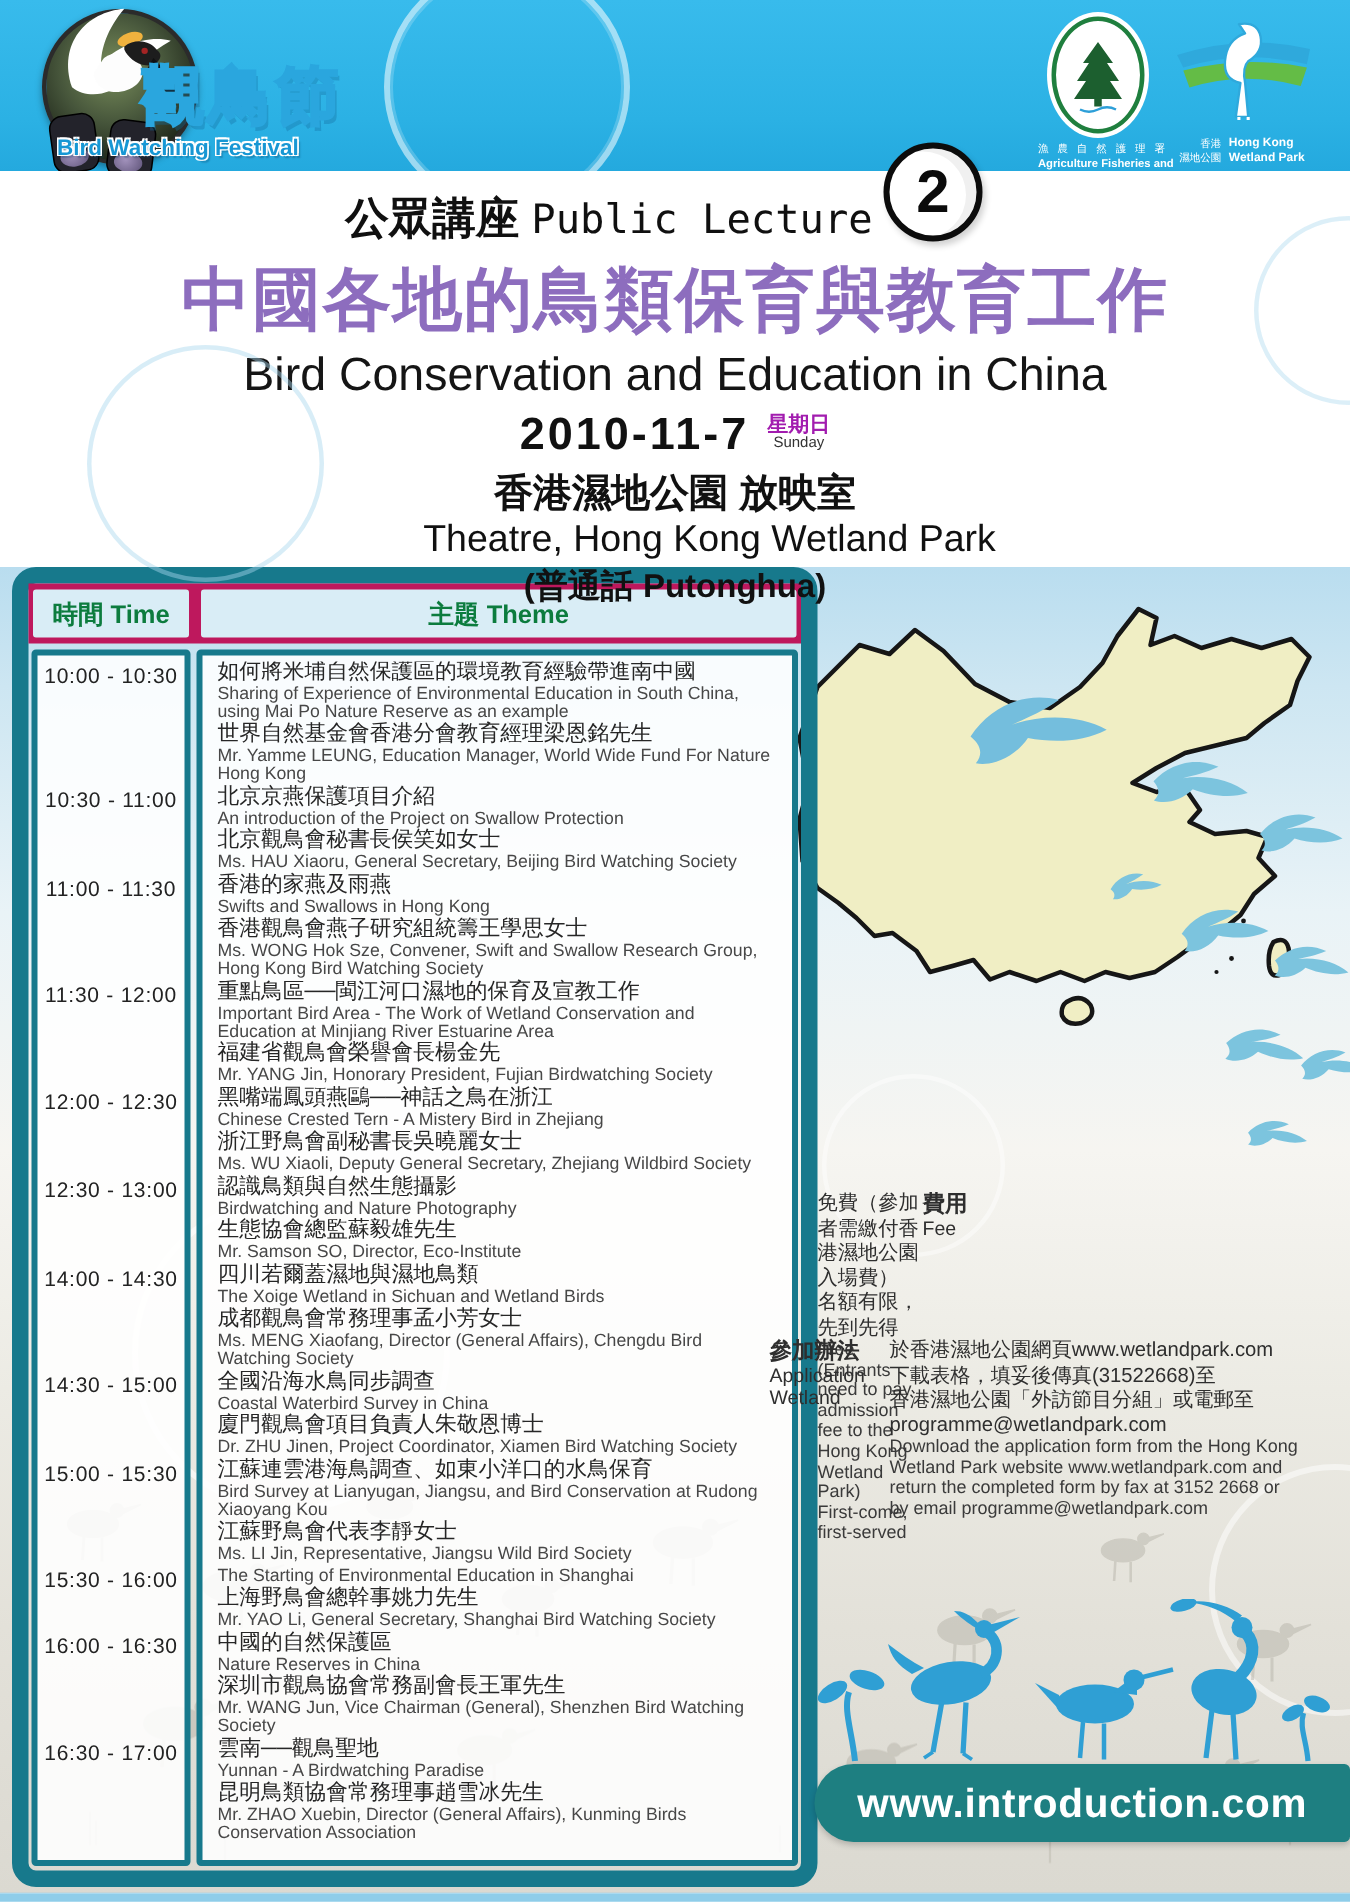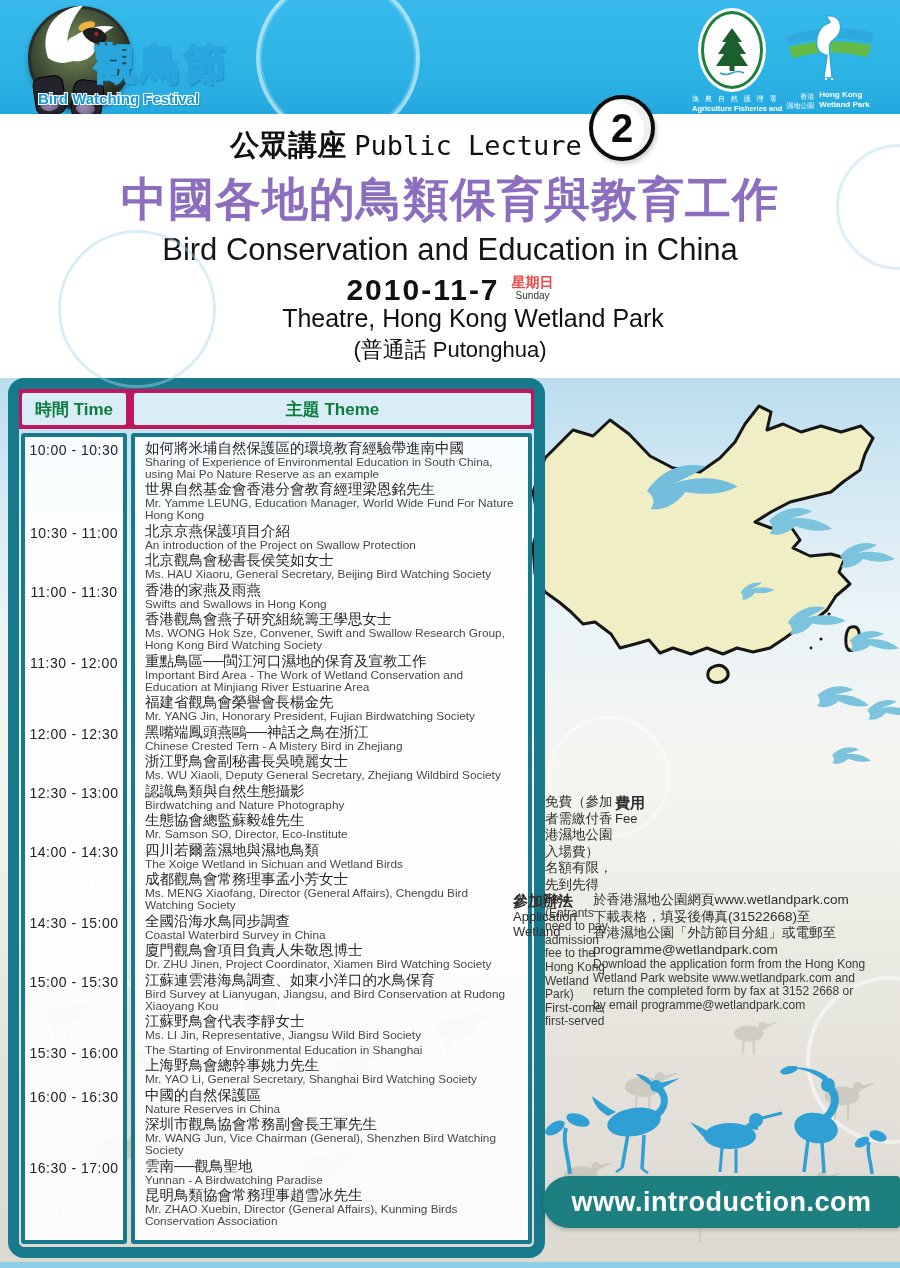--- a/index.html
+++ b/index.html
@@ -46,25 +46,25 @@
   .lecture-en{font-family:"DejaVu Sans Mono",monospace;font-weight:500;font-size:27px;letter-spacing:0;}
   .circle-2{position:absolute;left:589px;top:-19px;width:58px;height:58px;border-radius:50%;background:#fff;
           border:4px solid #0c0c0c;display:flex;align-items:center;justify-content:center;
           font-size:40px;font-weight:800;color:#0b0b0b;z-index:9;
           box-shadow:inset -7px 2px 0 rgba(0,0,0,.06),2px 3px 4px rgba(0,0,0,.18);}
   .main-zh{margin-top:3px;font-size:46px;font-weight:800;color:#8d6dbe;letter-spacing:1px;}
   .main-en{margin-top:1px;font-size:31px;font-weight:500;color:#151515;}
   .date-line{display:flex;justify-content:center;align-items:flex-start;margin-top:7px;}
   .date-num{font-size:30px;font-weight:600;color:#111;letter-spacing:2px;line-height:30px;}
   .weekday{margin-left:12px;text-align:center;}
-  .weekday-zh{font-size:14px;font-weight:600;color:#ef4444;line-height:15px;}
+  .weekday-zh{font-size:14px;font-weight:600;color:#a21caf;line-height:15px;}
   .weekday-en{font-size:10px;color:#333;line-height:11px;}
   .venue-zh{margin-top:6px;font-size:26px;font-weight:700;color:#111;}
   .venue-en{font-size:25px;font-weight:500;color:#111;line-height:27px;padding-left:46px;}
-  .lang-note{margin-top:3px;font-size:22px;font-weight:400;color:#111;}
+  .lang-note{margin-top:3px;font-size:22px;font-weight:700;color:#111;}
 
   
   .main-bg{position:absolute;left:0;top:378px;width:900px;height:884px;z-index:1;
       background:linear-gradient(180deg,#b9ddef 0%,#cde6f2 9%,#e9f3f7 26%,#f6f5f1 44%,#ecebe4 62%,#e3e1d9 80%,#dbd9d1 100%);}
   .ring-c{left:88px;top:418px;width:204px;height:204px;border:4px solid rgba(255,255,255,.6);}
   .ring-d{left:806px;top:598px;width:160px;height:160px;border:4px solid rgba(255,255,255,.5);}
   .ring-e{left:548px;top:338px;width:116px;height:116px;border:3px solid rgba(255,255,255,.45);}
   .map-svg{position:absolute;left:531px;top:18px;width:369px;height:500px;}
   .photo-svg{position:absolute;left:0;top:552px;width:900px;height:332px;}
 
@@ -247,20 +247,21 @@
     <div class="main-zh">中國各地的鳥類保育與教育工作</div>
     <div class="main-en">Bird Conservation and Education in China</div>
 
     <div class="date-line">
       <span class="date-num">2010-11-7</span>
       <span class="weekday">
         <div class="weekday-zh">星期日</div>
         <div class="weekday-en">Sunday</div>
       </span>
     </div>
+    <div class="venue-zh">香港濕地公園 放映室</div>
     <div class="venue-en">Theatre, Hong Kong Wetland Park</div>
     <div class="lang-note">(普通話 Putonghua)</div>
   </div>
 
   <div class="frame">
     <div class="thead-bar">
       <div class="hcell time">時間 Time</div>
       <div class="hcell theme">主題 Theme</div>
     </div>
     <div class="tbody">

